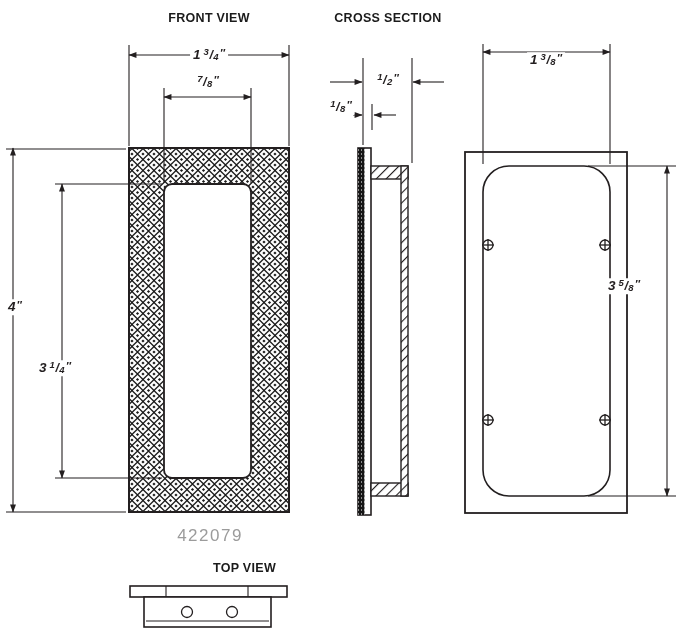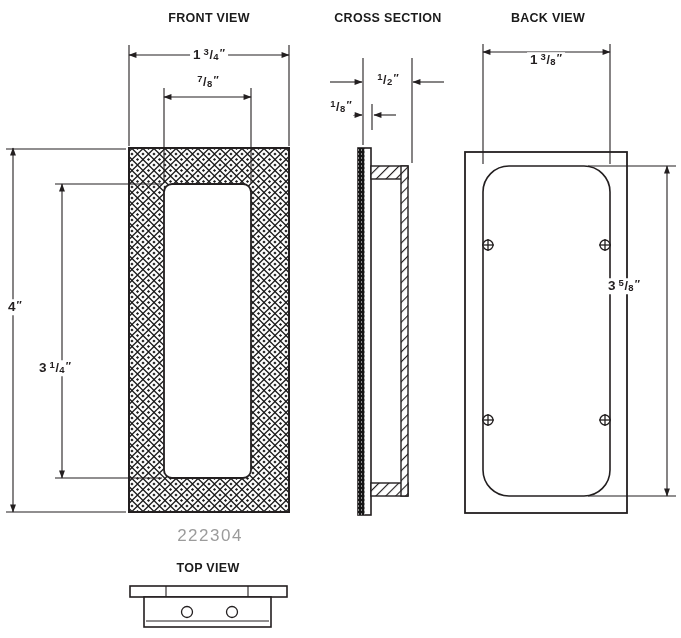--- a/index.html
+++ b/index.html
@@ -8,21 +8,21 @@
     font-family:"Liberation Sans", sans-serif; color:#1b1b1b; overflow:hidden;
   }
   .canvas svg { position:absolute; left:0; top:0; }
   .vlabel {
     position:absolute; font-weight:bold; font-size:12.5px; letter-spacing:0.3px;
     text-align:center; color:#1b1b1b; white-space:nowrap;
   }
   .dim {
     position:absolute; transform:translate(-50%,-50%); background:#ffffff;
     padding:1px 3px; font-weight:bold; font-size:13.5px; color:#231f20;
-    white-space:nowrap; line-height:1; z-index:2;
+    white-space:nowrap; line-height:1; z-index:2;font-style:italic;
   }
   .dim .w  { margin-right:3px; }
   .dim .fn { font-size:9.5px; position:relative; top:-4.5px; }
   .dim .fs { font-size:12.5px; margin:0 0.5px; }
   .dim .fd { font-size:9.5px; position:relative; top:0.5px; }
   .dim .in { font-size:11px; position:relative; top:-2px; margin-left:1px; }
   .pn {
     position:absolute; left:130px; top:526px; width:160px; text-align:center;
     color:#9b9b9b; font-size:17px; letter-spacing:1.5px; font-weight:normal;
   }
@@ -160,24 +160,23 @@
       <line x1="146" y1="621" x2="269" y2="621" stroke-width="1.2"></line>
       <line x1="166" y1="586" x2="166" y2="597" stroke-width="1.1"></line>
       <line x1="248" y1="586" x2="248" y2="597" stroke-width="1.1"></line>
       <circle cx="187" cy="612" r="5.5" stroke-width="1.3"></circle>
       <circle cx="232" cy="612" r="5.5" stroke-width="1.3"></circle>
     </g>
   </svg>
 
   <div class="vlabel" style="left:320px; top:11px; width:136px;">CROSS SECTION</div>
   <div class="vlabel" style="left:130px; top:11px; width:158px;">FRONT VIEW</div>
-  <div class="vlabel" style="left:480px; top:11px; width:136px;">BACK VIEW</div>
-  <div class="vlabel" style="left:140px; top:561px; width:136px;">TOP VIEW</div>
-
-  <div class="pn">222304</div>
+  <div class="vlabel" style="left:140px; top:561px; width:136px;text-align:right;">TOP VIEW</div>
+
+  <div class="pn">422079</div>
 
   <div class="dim" style="left:209px; top:55px;">
     <span class="w">1</span><span class="fn">3</span><span class="fs">/</span><span class="fd">4</span><span class="in">″</span>
   </div>
 
   <div class="dim" style="left:208px; top:82px;">
     <span class="fn">7</span><span class="fs">/</span><span class="fd">8</span><span class="in">″</span>
   </div>
 
   <div class="dim" style="left:15px; top:307px;">

